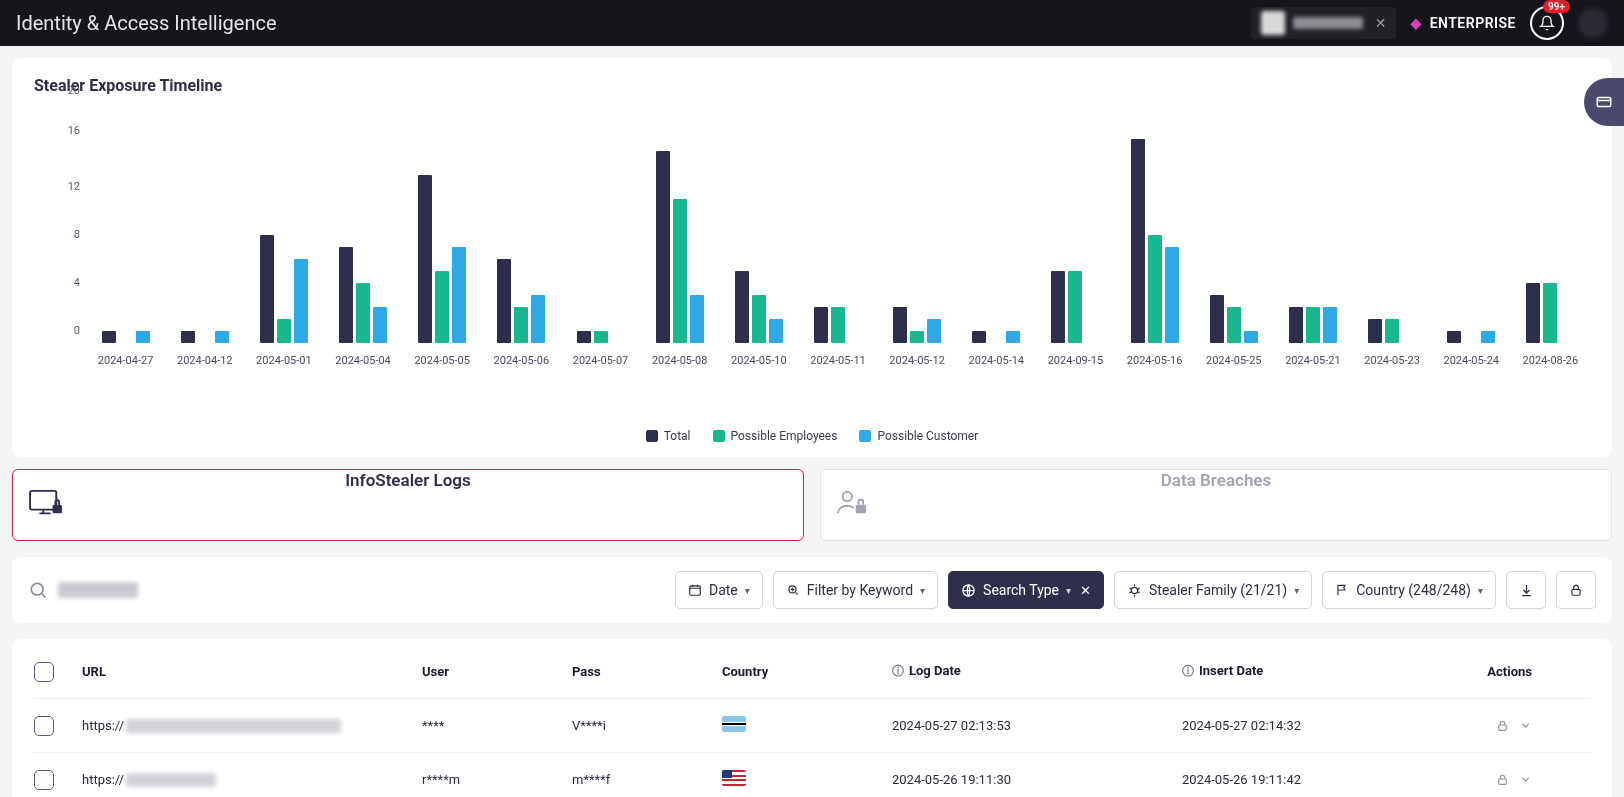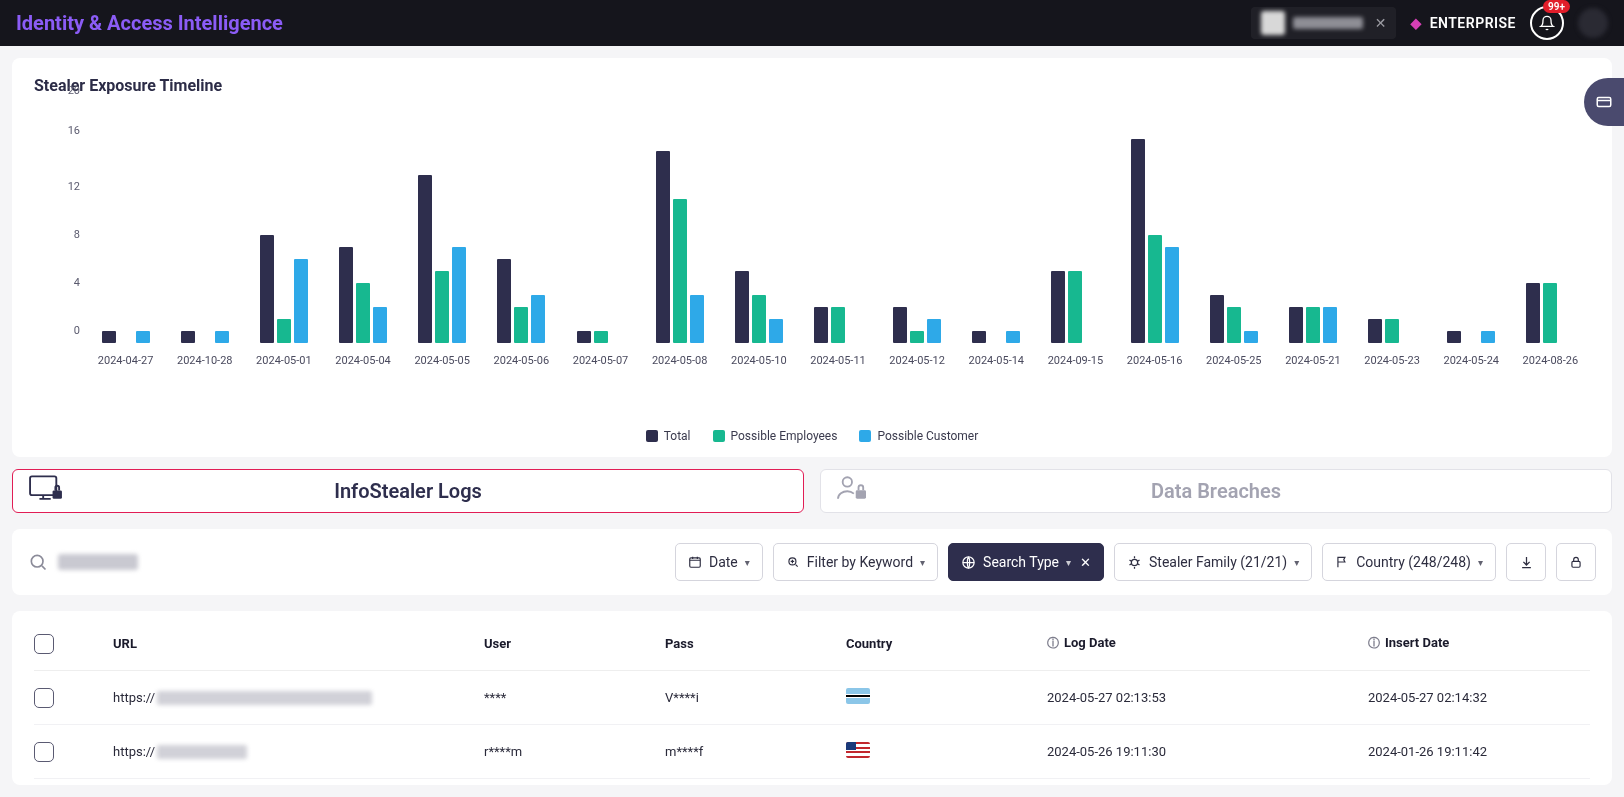--- a/index.html
+++ b/index.html
@@ -1,20 +1,20 @@
 <!DOCTYPE html>
 <html><head>
 <meta charset="utf-8">
 <style>
   * { margin: 0; padding: 0; box-sizing: border-box; font-family: -apple-system, BlinkMacSystemFont, "Segoe UI", Roboto, sans-serif; }
   body { background: #f5f5f7; width: 1624px; height: 797px; overflow: hidden; }
 
   
   .header { height: 46px; background: #15151c; color: #fff; display: flex; align-items: center; padding: 0 16px; justify-content: space-between; }
-  .header-title { font-size: 20px; font-weight: 700; color: #8b5cf6; }
+  .header-title { font-size: 20px; font-weight: 400; color: #e5e5e5; }
   .header-right { display: flex; align-items: center; gap: 14px; }
   .user-blur { display: flex; align-items: center; gap: 8px; background: rgba(255,255,255,0.05); padding: 4px 10px; border-radius: 4px; }
   .avatar-sq { width: 24px; height: 24px; background: #d8d8d8; border-radius: 3px; filter: blur(2px); }
   .user-name-blur { color: #b9b9c0; filter: blur(2px); font-size: 13px; width: 70px; height: 12px; background: #8e8e95; border-radius: 2px; }
   .close-x { color: #9a9aa1; font-size: 14px; cursor: pointer; margin-left: 4px; }
   .enterprise { display: flex; align-items: center; gap: 8px; font-weight: 600; font-size: 14px; letter-spacing: .5px; cursor: pointer; }
   .diamond { color: #d63fb5; font-size: 14px; }
   .bell-wrap { position: relative; width: 34px; height: 34px; border: 2px solid #fff; border-radius: 50%; display: flex; align-items: center; justify-content: center; cursor: pointer; }
   .badge99 { position: absolute; top: -8px; right: -8px; background: #e11d2a; color: #fff; font-size: 10px; font-weight: 600; border-radius: 9px; padding: 1px 5px; }
   .lang-circ { width: 30px; height: 30px; border-radius: 50%; background: #2a2a33; filter: blur(2px); }
@@ -36,37 +36,37 @@
   .bar.cust  { background: #2ea9e8; }
   .cat-label { position: absolute; bottom: -24px; font-size: 11px; color: #4a4a5e; white-space: nowrap; }
   .legend { display: flex; justify-content: center; gap: 22px; margin-top: 36px; font-size: 12px; color: #3a3a4d; }
   .legend-item { display: flex; align-items: center; gap: 6px; }
   .swatch { width: 12px; height: 12px; border-radius: 2px; }
 
   .sidebtn { position: fixed; right: 0; top: 78px; width: 40px; height: 48px; background: #4a4a6e; border-radius: 24px 0 0 24px; display: flex; align-items: center; justify-content: center; cursor: pointer; }
 
   
   .tabs { display: flex; gap: 16px; margin: 0 12px; }
-  .tab { flex: 1; height: 44px; border-radius: 6px; display: flex; align-items: center; justify-content: center; gap: 16px; font-size: 20px; font-weight: 600; position: relative; background: #fff; border: 1px solid #e2e2e8; color: #a3a3b1; cursor: pointer; }
+  .tab { flex: 1; height: 72px; border-radius: 6px; display: flex; justify-content: center; gap: 16px; font-size: 17px; font-weight: 600; position: relative; background: #fff; border: 1px solid #e2e2e8; color: #a3a3b1; cursor: pointer; }
   .tab.active { border: 1.5px solid #e11d55; color: #2e2e4d; }
   .tab-icon-box { position: absolute; left: 14px; top: 50%; transform: translateY(-50%); }
 
   
   .filterbar { margin: 16px 12px 0 12px; background: #fff; border-radius: 8px; padding: 14px 16px; display: flex; align-items: center; gap: 10px; }
   .search-wrap { flex: 1; display: flex; align-items: center; gap: 10px; }
   .search-icon-sv { color: #8b8b99; }
   .search-blur { width: 80px; height: 16px; background: #c9c9d1; border-radius: 3px; filter: blur(2px); }
   .fbtn { height: 38px; border: 1px solid #d5d5dd; border-radius: 5px; padding: 0 12px; display: flex; align-items: center; gap: 7px; background: #fff; font-size: 14px; color: #2e2e41; cursor: pointer; white-space: nowrap; }
   .fbtn.active { background: #2e2e4d; color: #fff; border-color: #2e2e4d; }
   .fbtn .chev { font-size: 10px; color: inherit; opacity: .75; }
   .iconbtn { width: 40px; justify-content: center; padding: 0; }
 
   
   .tablecard { margin: 16px 12px 0 12px; background: #fff; border-radius: 8px; padding: 6px 22px; }
-  .thead, .trow { display: grid; grid-template-columns: 48px 340px 150px 150px 170px 290px 260px 90px; align-items: center; height: 54px; font-size: 13px; gap: 31px; }
+  .thead, .trow { display: grid; grid-template-columns: 48px 340px 150px 150px 170px 290px 260px 90px; align-items: center; height: 54px; font-size: 13px; }
   .thead { font-weight: 700; color: #1a1a2b; border-bottom: 1px solid #eee; }
   .trow { border-bottom: 1px solid #f1f1f4; color: #2a2a3a; }
   .chk { width: 20px; height: 20px; border: 1.8px solid #5a5a72; border-radius: 5px; cursor: pointer; }
   .url-cell { display: flex; align-items: center; gap: 2px; }
   .url-blur { height: 14px; background: #d1d1d8; border-radius: 2px; filter: blur(2.2px); }
   .info-icn { color: #7d7d8c; font-size: 12px; margin-right: 5px; }
   .flag { width: 24px; height: 16px; display: inline-block; border-radius: 2px; position: relative; overflow: hidden; }
   .flag .stripe { position: absolute; left: 0; right: 0; }
   .actions-cell { display: flex; gap: 10px; justify-content: flex-end; color: #8c8c9a; }
 </style>
@@ -115,21 +115,21 @@
             <div class="bar cust" style="height: 12px;"></div>
           </div>
           <div class="cat-label">2024-04-27</div>
         </div>
         <div class="cat">
           <div class="bars">
             <div class="bar total" style="height: 12px;"></div>
             <div class="bar emp" style="height: 0px; visibility: hidden;"></div>
             <div class="bar cust" style="height: 12px;"></div>
           </div>
-          <div class="cat-label">2024-10-28</div>
+          <div class="cat-label">2024-04-12</div>
         </div>
         <div class="cat">
           <div class="bars">
             <div class="bar total" style="height: 108px;"></div>
             <div class="bar emp" style="height: 24px;"></div>
             <div class="bar cust" style="height: 84px;"></div>
           </div>
           <div class="cat-label">2024-05-01</div>
         </div>
         <div class="cat">
@@ -419,21 +419,21 @@
           <div class="chk"></div>
         </div>
         <div class="url-cell">
           <span>https://</span>
           <span class="url-blur" style="width:90px"></span>
         </div>
         <div>r****m</div>
         <div>m****f</div>
         <div><span class="flag"><span class="stripe" style="top:0px;height:2.3px;background:#c1272d"></span><span class="stripe" style="top:2.3px;height:2.3px;background:#fff"></span><span class="stripe" style="top:4.6px;height:2.3px;background:#c1272d"></span><span class="stripe" style="top:6.8999999999999995px;height:2.3px;background:#fff"></span><span class="stripe" style="top:9.2px;height:2.3px;background:#c1272d"></span><span class="stripe" style="top:11.5px;height:2.3px;background:#fff"></span><span class="stripe" style="top:13.799999999999999px;height:2.3px;background:#c1272d"></span><span style="position:absolute;left:0;top:0;width:10px;height:8px;background:#1a3a7a"></span></span></div>
         <div>2024-05-26 19:11:30</div>
-        <div>2024-01-26 19:11:42</div>
+        <div>2024-05-26 19:11:42</div>
         <div class="actions-cell">
           <svg width="13" height="13" viewBox="0 0 24 24" fill="none" stroke="currentColor" stroke-width="2">
             <rect x="5" y="11" width="14" height="10" rx="2"></rect>
             <path d="M8 11V8a4 4 0 018 0v3"></path>
           </svg>
           <svg width="13" height="13" viewBox="0 0 24 24" fill="none" stroke="currentColor" stroke-width="2">
             <path d="M6 9l6 6 6-6"></path>
           </svg>
         </div>
       </div>

